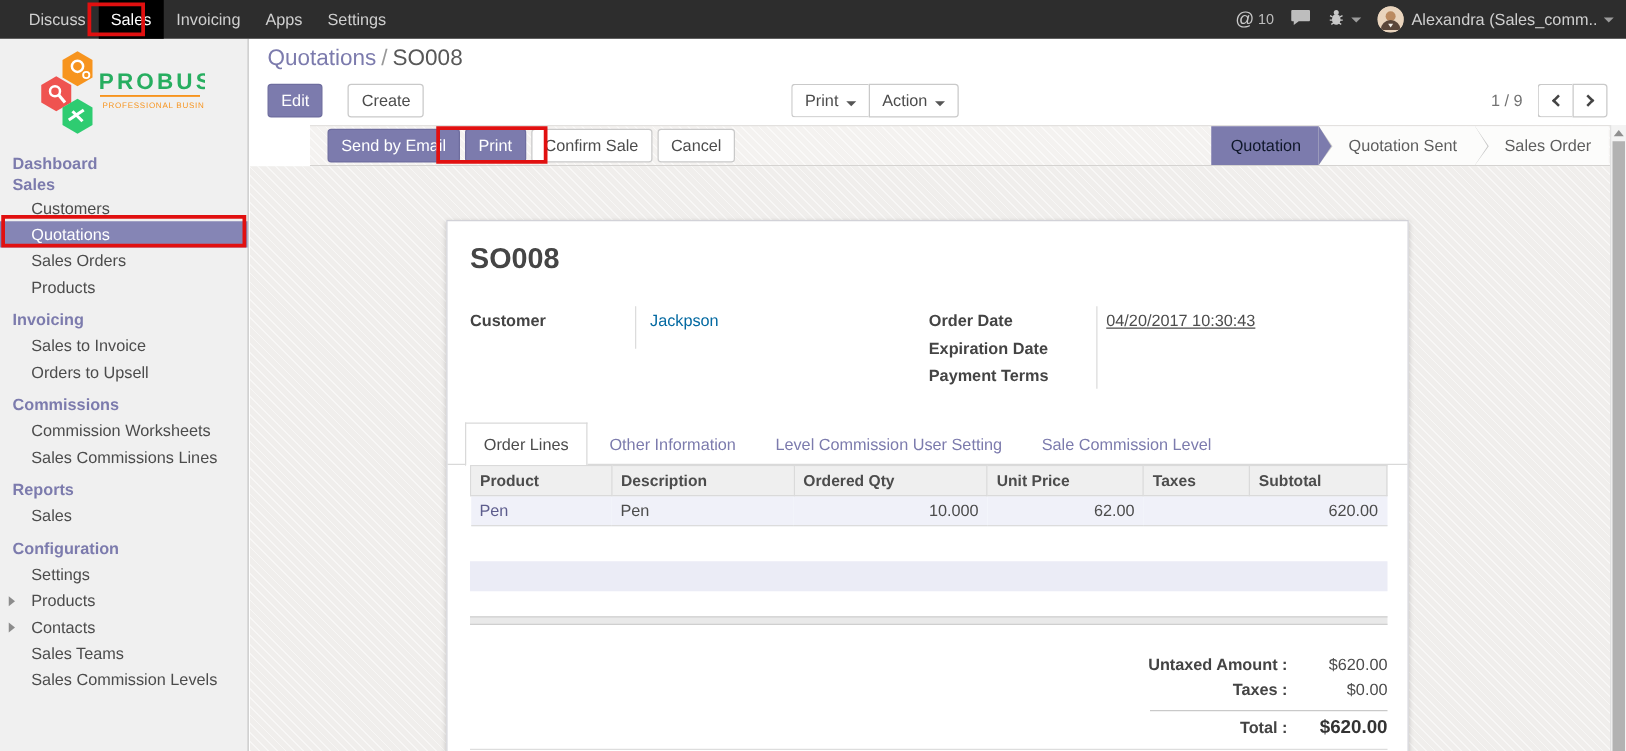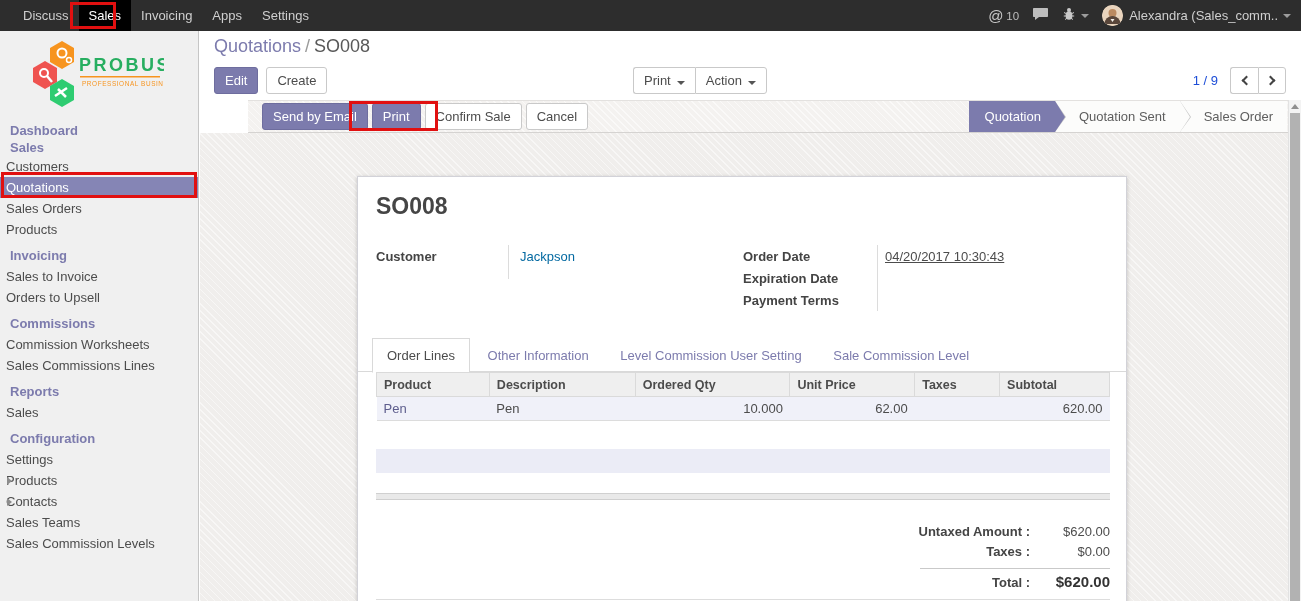--- a/index.html
+++ b/index.html
@@ -18,63 +18,63 @@
   .icon-btn { display:flex; align-items:center; cursor:pointer; }
   .caret { display:inline-block; width:0; height:0; border-left:4px solid transparent; border-right:4px solid transparent; border-top:4px solid #9c9c9c; margin-left:5px; }
   .avatar { width:21px; height:21px; border-radius:50%; overflow:hidden; background:#e9d4bd; flex:0 0 auto; }
   .user-name { font-size:13px; color:#cfcfcf; white-space:nowrap; }
 
   
   .sidebar { position:absolute; left:0; top:31px; width:199px; bottom:0; background:#f0f0f0; border-right:1px solid #c6c6c6; z-index:10; }
   .logo { margin:8px 0 10px 32px; }
   .side-root { font-weight:bold; color:#7c7bad; padding:2px 0 2px 10px; height:17px; line-height:14px; cursor:pointer; }
   .side-header { font-weight:bold; color:#7c7bad; padding:3px 0 3px 10px; height:21px; line-height:15px; margin-top:5px; cursor:pointer; }
-  .side-item { color:#4c4c4c; padding:3px 0 3px 6px; height:21px; line-height:15px; cursor:pointer; position:relative; }
+  .side-item { color:#4c4c4c; padding:3px 0 3px 25px; height:21px; line-height:15px; cursor:pointer; position:relative; }
   .side-item.selected { background:#8585b5; color:#fff; }
   .tri-r { position:absolute; left:7px; top:7px; width:0; height:0; border-top:4px solid transparent; border-bottom:4px solid transparent; border-left:5px solid #8c8c8c; }
 
   
   .content { position:absolute; left:200px; top:31px; right:0; bottom:0; background:#fff; }
   .breadcrumb-row { position:absolute; left:0; top:0; right:0; height:29px; background:#fff; font-size:18px; line-height:31px; padding-left:14px; white-space:nowrap; }
   .bc-link { color:#7c7bad; cursor:pointer; }
   .bc-sep { color:#999; padding:0 4px; }
   .bc-current { color:#585858; }
 
   .controls-row { position:absolute; left:0; top:29px; right:0; height:40px; background:#fff; }
   .btn { display:inline-block; font-size:13px; line-height:15px; padding:5px 10px; border-radius:3px; border:1px solid transparent; cursor:pointer; vertical-align:top; }
   .btn-primary { background:#7c7bad; border-color:#6e6d9e; color:#fff; }
   .btn-default { background:#fff; border-color:#c9c9c9; color:#4c4c4c; }
-  .edit-create { position:absolute; left:14px; top:7px; display:flex; gap:8px; }
+  .edit-create { position:absolute; left:14px; top:7px; display:flex; gap:20px; }
   .print-action { position:absolute; left:433px; top:7px; display:flex; }
   .print-action .btn { border-radius:0; border-color:#c9c9c9; }
   .print-action .btn:first-child { border-radius:3px 0 0 3px; border-right:none; }
   .print-action .btn:last-child { border-radius:0 3px 3px 0; }
   .print-action .caret { border-top-color:#555; margin-left:6px; }
   .pager { position:absolute; right:15px; top:7px; display:flex; align-items:center; }
-  .pager-count { color:#1d4ed8; margin-right:12px; font-size:13px; }
+  .pager-count { color:#737373; margin-right:12px; font-size:13px; }
   .pager-btn { width:28px; height:27px; background:#fff; border:1px solid #c9c9c9; display:flex; align-items:center; justify-content:center; cursor:pointer; }
   .pager-btn.prev { border-radius:3px 0 0 3px; border-right:none; }
   .pager-btn.next { border-radius:0 3px 3px 0; }
   .chev { display:inline-block; width:7px; height:7px; border-left:2px solid #444; border-bottom:2px solid #444; }
   .chev.left { transform:rotate(45deg); margin-left:3px; }
   .chev.right { transform:rotate(-135deg); margin-right:3px; }
 
   .statusbar-row { position:absolute; left:0; top:69px; right:0; height:33px; background:#f4f2f0;
     background-image:repeating-linear-gradient(45deg, rgba(255,255,255,.55) 0 1px, transparent 1px 5px);
     border-top:1px solid #e3e1df; border-bottom:1px solid #d5d3d1;margin-left:48px; }
   .action-btns { position:absolute; left:14px; top:2px; display:flex; gap:4px; }
   .stages { position:absolute; right:14px; top:0; height:31px; display:flex; }
   .stage { position:relative; height:31px; line-height:31px; font-size:13px; color:#5e5e5e; background:#fcfcfb; padding:0 14px 0 24px; cursor:pointer; }
   .stage::before { content:""; position:absolute; right:-11px; top:0; border-top:16px solid transparent; border-bottom:15px solid transparent; border-left:11px solid #c6c6c6; z-index:2; }
   .stage::after  { content:""; position:absolute; right:-10px; top:0; border-top:16px solid transparent; border-bottom:15px solid transparent; border-left:10px solid #fcfcfb; z-index:3; }
   .stage.last::before, .stage.last::after { display:none; }
   .stage.s1 { z-index:6; padding-left:16px; }
   .stage.s2 { z-index:5; }
   .stage.s3 { z-index:4; }
-  .stage.active { background:#7c7bad; color:#ffffff; }
+  .stage.active { background:#7c7bad; color:#0f172a; }
   .stage.active::after { border-left-color:#7c7bad; }
 
   .main-area { position:absolute; left:0; top:102px; right:0; bottom:0; background:#f0eeec;
     background-image:repeating-linear-gradient(45deg, rgba(255,255,255,.5) 0 1px, transparent 1px 5px); }
 
   .sheet { position:absolute; left:157px; top:43px; width:770px; height:440px; background:#fff;
     border:1px solid #d2d2d8; box-shadow:0 1px 4px rgba(0,0,0,.2); }
   .doc-title { position:absolute; left:18px; top:16px; font-size:23px; font-weight:bold; color:#454545; }
   .fld-label { position:absolute; font-weight:bold; color:#444; font-size:13px; }
   .fld-value { position:absolute; font-size:13px; color:#4c4c4c; }

